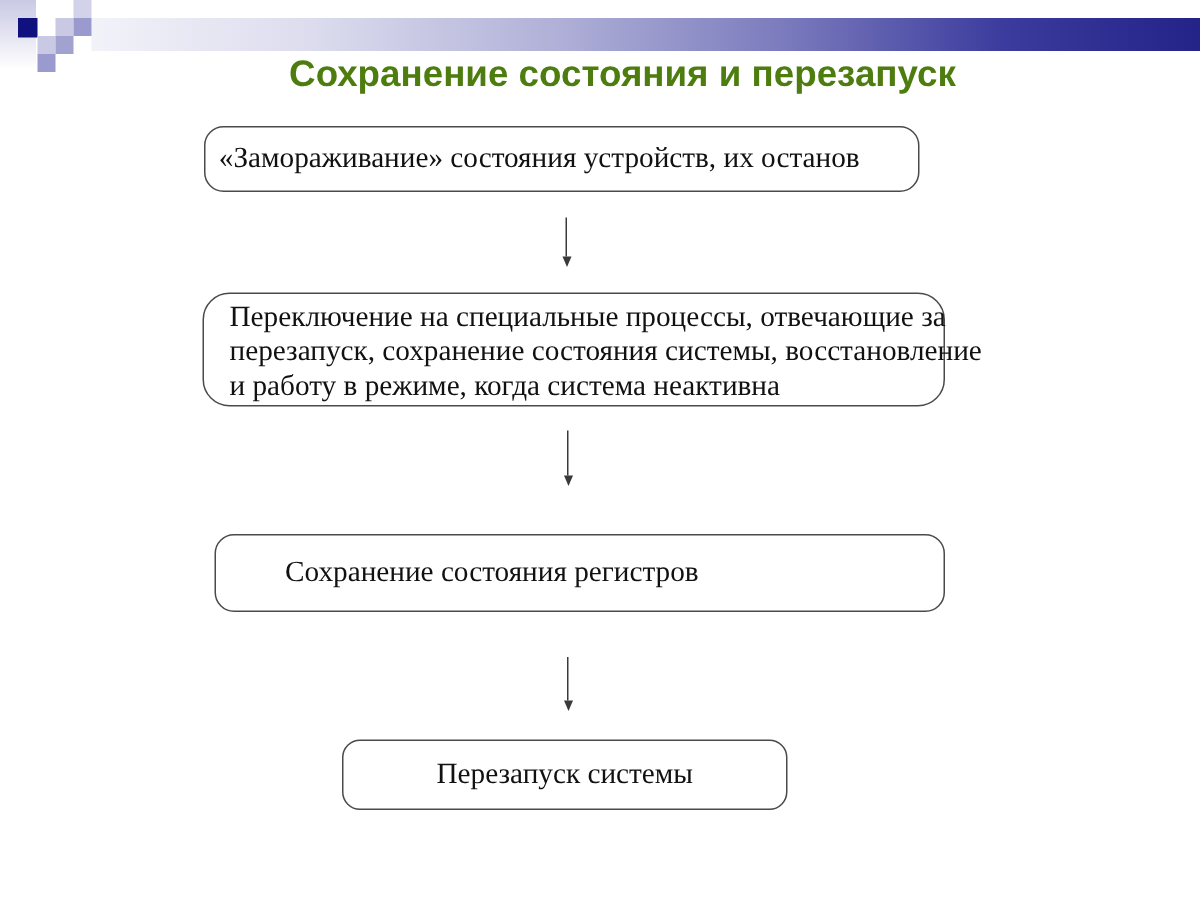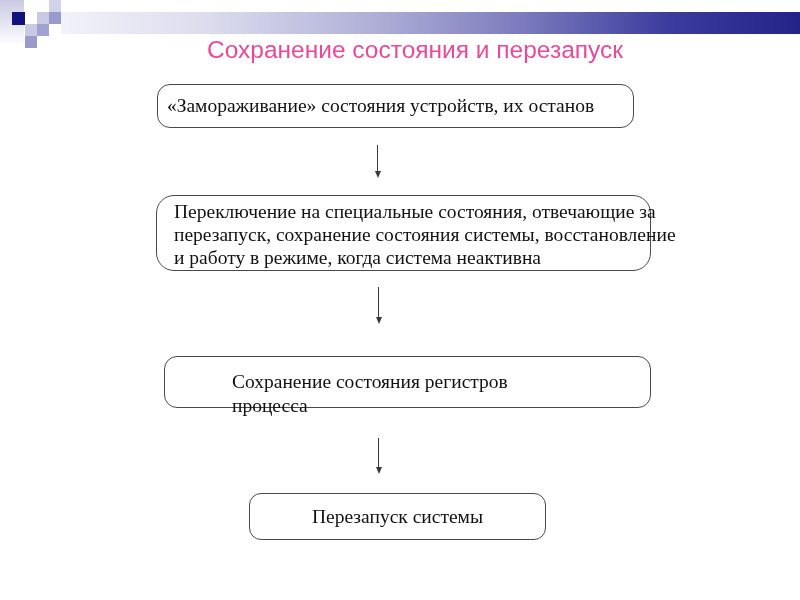--- a/index.html
+++ b/index.html
@@ -22,53 +22,53 @@
   #deco-strip {
     left: 0; top: 0; width: 24px; height: 46px;
     background: linear-gradient(to bottom, #c9c9e4, #ffffff);
   }
   .sq { position: absolute; width: 12px; height: 12px; }
 
   
   #slide-title {
     left: 65px; top: 35px; width: 700px;
     text-align: center;
-    font-size: 24.5px; font-weight: normal;
-    line-height: 30px; color: #ec4899;
+    font-size: 24.5px; font-weight: bold;
+    line-height: 30px; color: #4d7c0f;
     z-index: 1;
   }
   #slide-title div { white-space: nowrap; }
 
   
   .flow-box {
     position: absolute;
     background: #ffffff;
     border: 1.5px solid #4a4a4a;
     z-index: 2;
     box-sizing: border-box;
     font-family: "Liberation Serif", serif;
-    font-size: 19.5px; color: #111111; margin-left: 21px;
+    font-size: 19.5px; color: #111111;
   }
   .flow-box div { white-space: nowrap; }
   #box-freeze {
     left: 136px; top: 84px; width: 477px; height: 44px;
     border-radius: 13px;
     display: flex; align-items: center; justify-content: center;
     padding-right: 30px;
   }
   #box-switch {
     left: 135px; top: 195px; width: 495px; height: 76px;
     border-radius: 18px;
     padding: 4px 0 0 17px;
     line-height: 23px;
   }
   #box-registers {
     left: 143px; top: 356px; width: 487px; height: 52px;
     border-radius: 13px;
-    padding: 13px 0 0 67px;
+    padding: 13px 0 0 46px;
     line-height: 24px;
     overflow: visible;
   }
   #box-restart {
     left: 228px; top: 493px; width: 297px; height: 47px;
     border-radius: 12px;
     display: flex; align-items: center; justify-content: center;
   }
 
   
@@ -106,33 +106,32 @@
 <div id="box-freeze" class="flow-box">
   <div>«Замораживание» состояния устройств, их останов</div>
 </div>
 
 <div class="arrow" style="left:373px;top:145px;height:33px">
   <div class="arrow-line"></div>
   <div class="arrow-head"></div>
 </div>
 
 <div id="box-switch" class="flow-box">
-  <div>Переключение на специальные состояния, отвечающие за</div>
+  <div>Переключение на специальные процессы, отвечающие за</div>
   <div>перезапуск, сохранение состояния системы, восстановление</div>
   <div>и работу в режиме, когда система неактивна</div>
 </div>
 
 <div class="arrow" style="left:374px;top:287px;height:37px">
   <div class="arrow-line"></div>
   <div class="arrow-head"></div>
 </div>
 
 <div id="box-registers" class="flow-box">
   <div>Сохранение состояния регистров</div>
-  <div>процесса</div>
 </div>
 
 <div class="arrow" style="left:374px;top:438px;height:36px">
   <div class="arrow-line"></div>
   <div class="arrow-head"></div>
 </div>
 
 <div id="box-restart" class="flow-box">
   <div>Перезапуск системы</div>
 </div>

